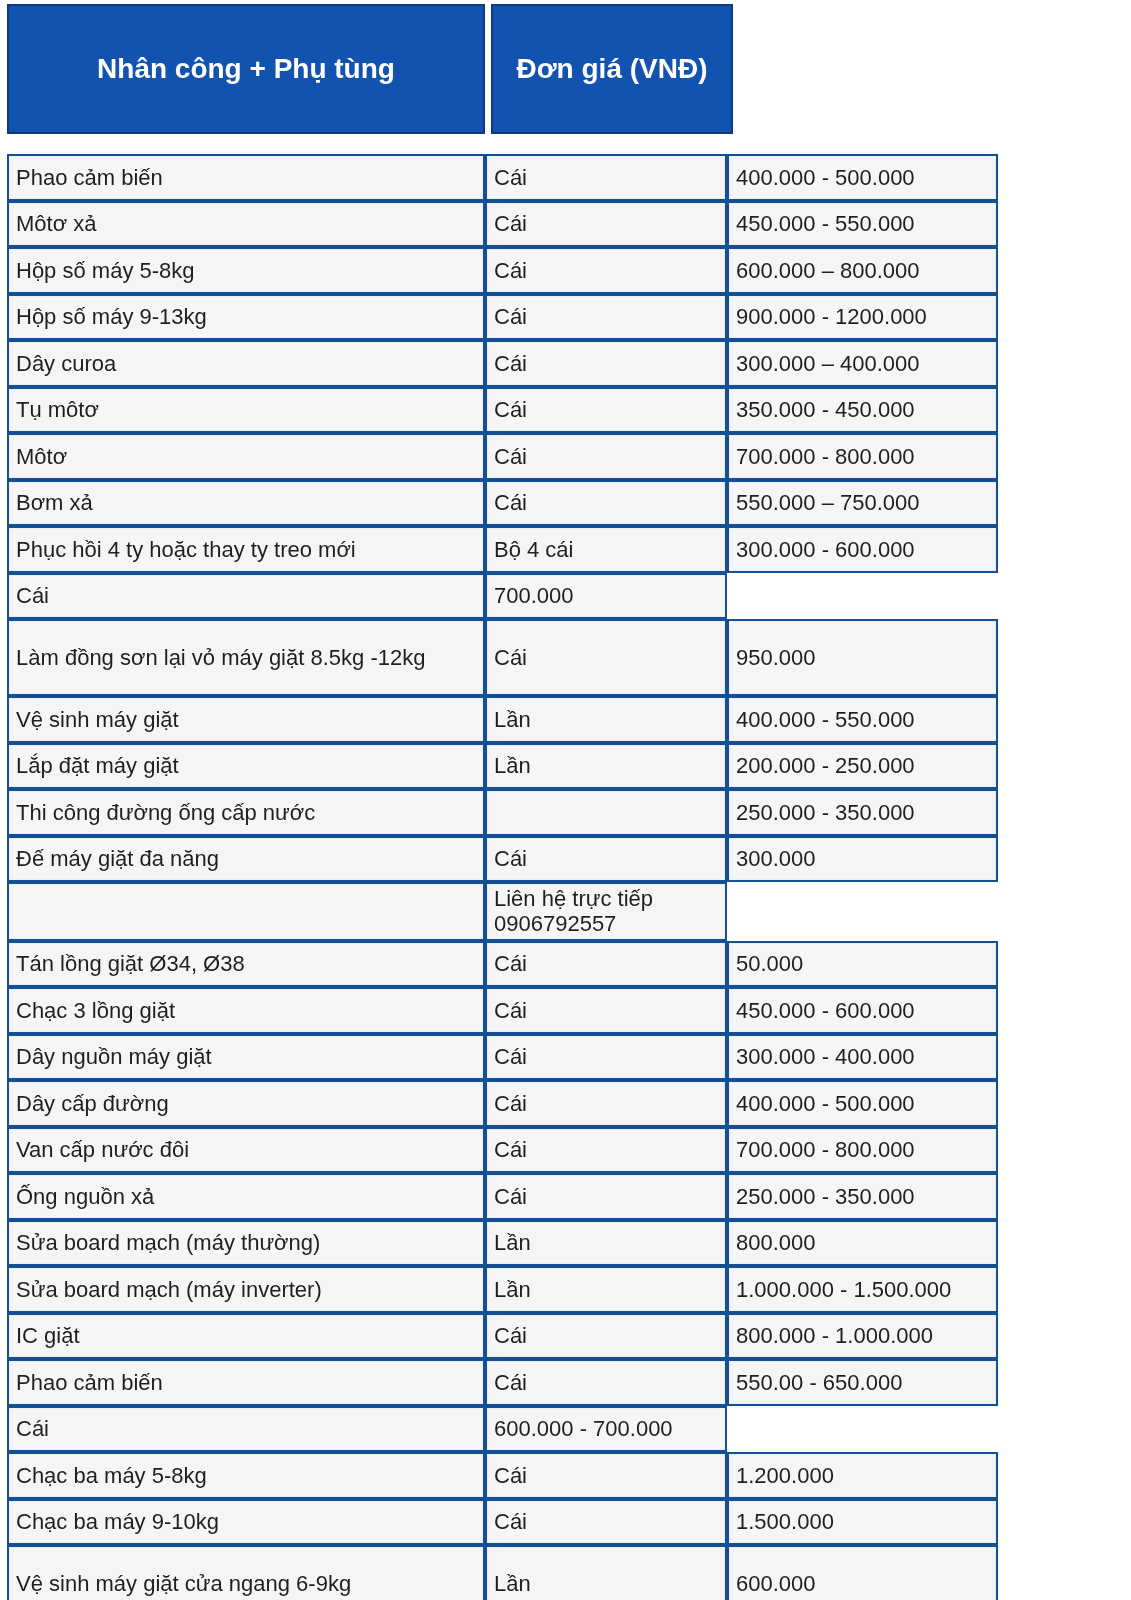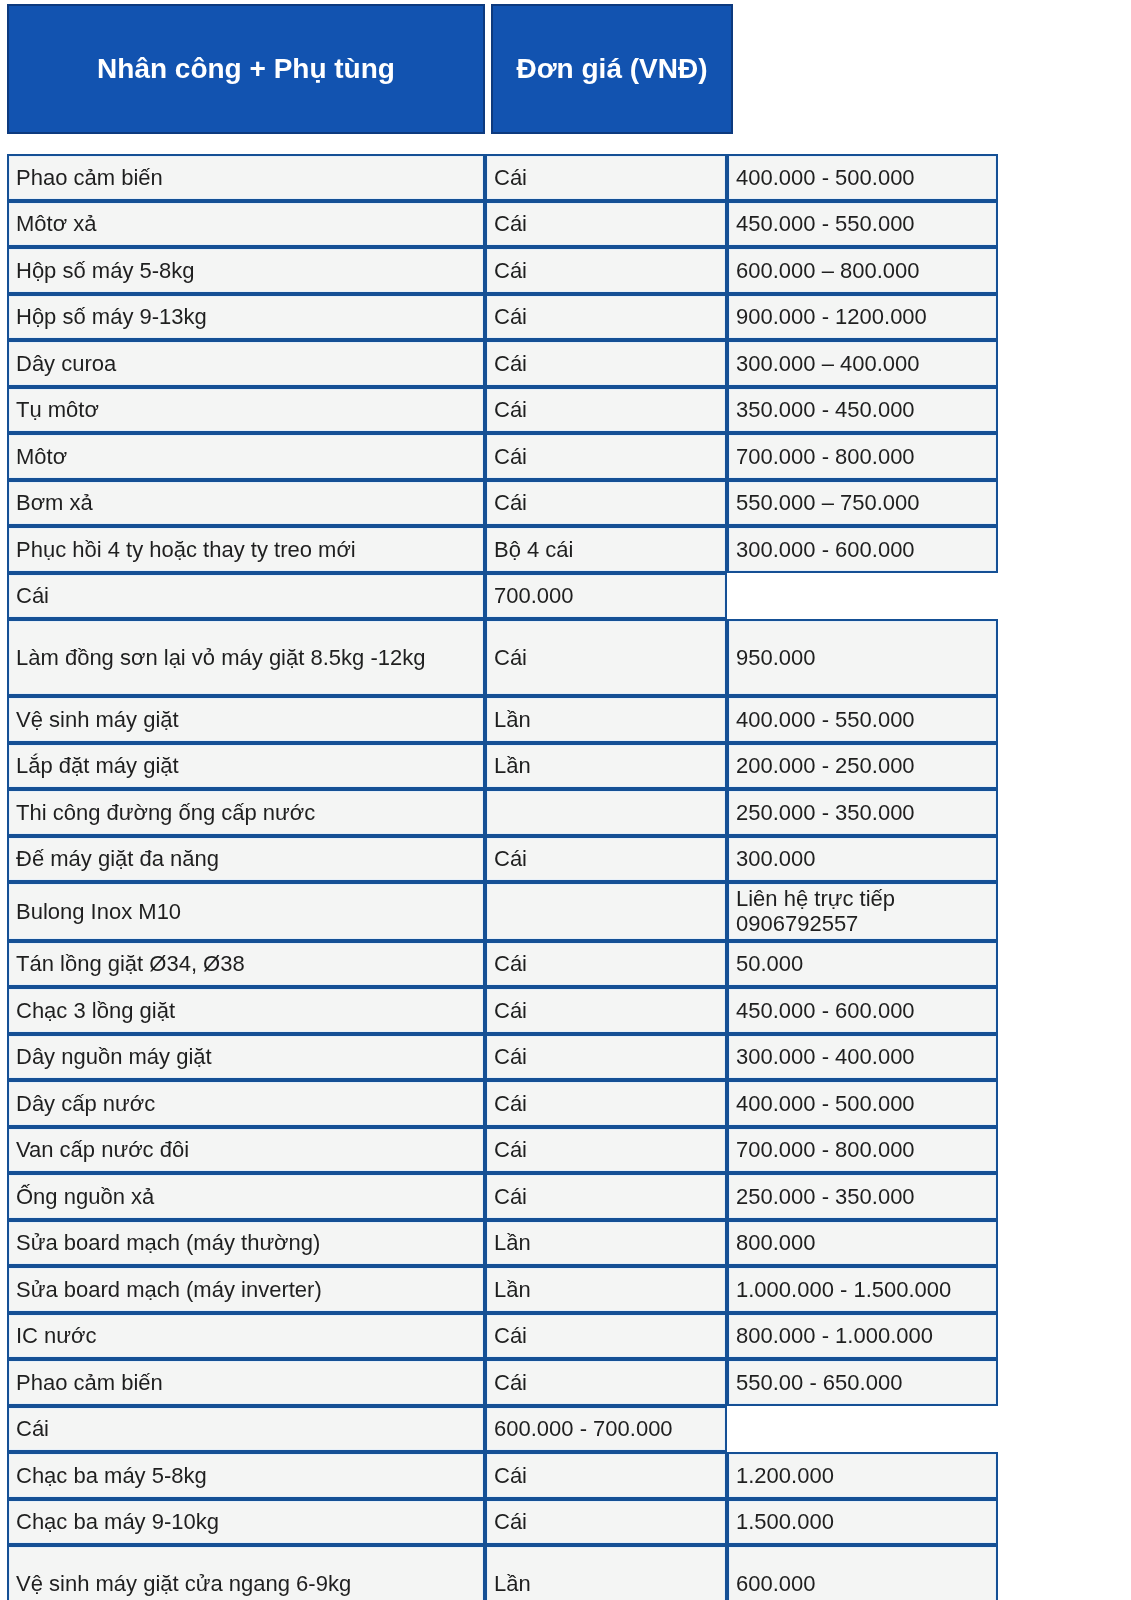--- a/index.html
+++ b/index.html
@@ -159,21 +159,20 @@
     <div class="cell">250.000 - 350.000</div>
   </div>
 
   <div class="row">
     <div class="cell">Đế máy giặt đa năng</div>
     <div class="cell">Cái</div>
     <div class="cell">300.000</div>
   </div>
 
   <div class="row">
-    <div class="cell">Bulong Inox M10</div>
     <div class="cell"></div>
     <div class="cell">Liên hệ trực tiếp 0906792557</div>
   </div>
 
   <div class="row">
     <div class="cell">Tán lồng giặt Ø34, Ø38</div>
     <div class="cell">Cái</div>
     <div class="cell">50.000</div>
   </div>
 
@@ -183,21 +182,21 @@
     <div class="cell">450.000 - 600.000</div>
   </div>
 
   <div class="row">
     <div class="cell">Dây nguồn máy giặt</div>
     <div class="cell">Cái</div>
     <div class="cell">300.000 - 400.000</div>
   </div>
 
   <div class="row">
-    <div class="cell">Dây cấp nước</div>
+    <div class="cell">Dây cấp đường</div>
     <div class="cell">Cái</div>
     <div class="cell">400.000 - 500.000</div>
   </div>
 
   <div class="row">
     <div class="cell">Van cấp nước đôi</div>
     <div class="cell">Cái</div>
     <div class="cell">700.000 - 800.000</div>
   </div>
 
@@ -213,21 +212,21 @@
     <div class="cell">800.000</div>
   </div>
 
   <div class="row">
     <div class="cell">Sửa board mạch (máy inverter)</div>
     <div class="cell">Lần</div>
     <div class="cell">1.000.000 - 1.500.000</div>
   </div>
 
   <div class="row">
-    <div class="cell">IC nước</div>
+    <div class="cell">IC giặt</div>
     <div class="cell">Cái</div>
     <div class="cell">800.000 - 1.000.000</div>
   </div>
 
   <div class="row">
     <div class="cell">Phao cảm biến</div>
     <div class="cell">Cái</div>
     <div class="cell">550.00 - 650.000</div>
   </div>
 

